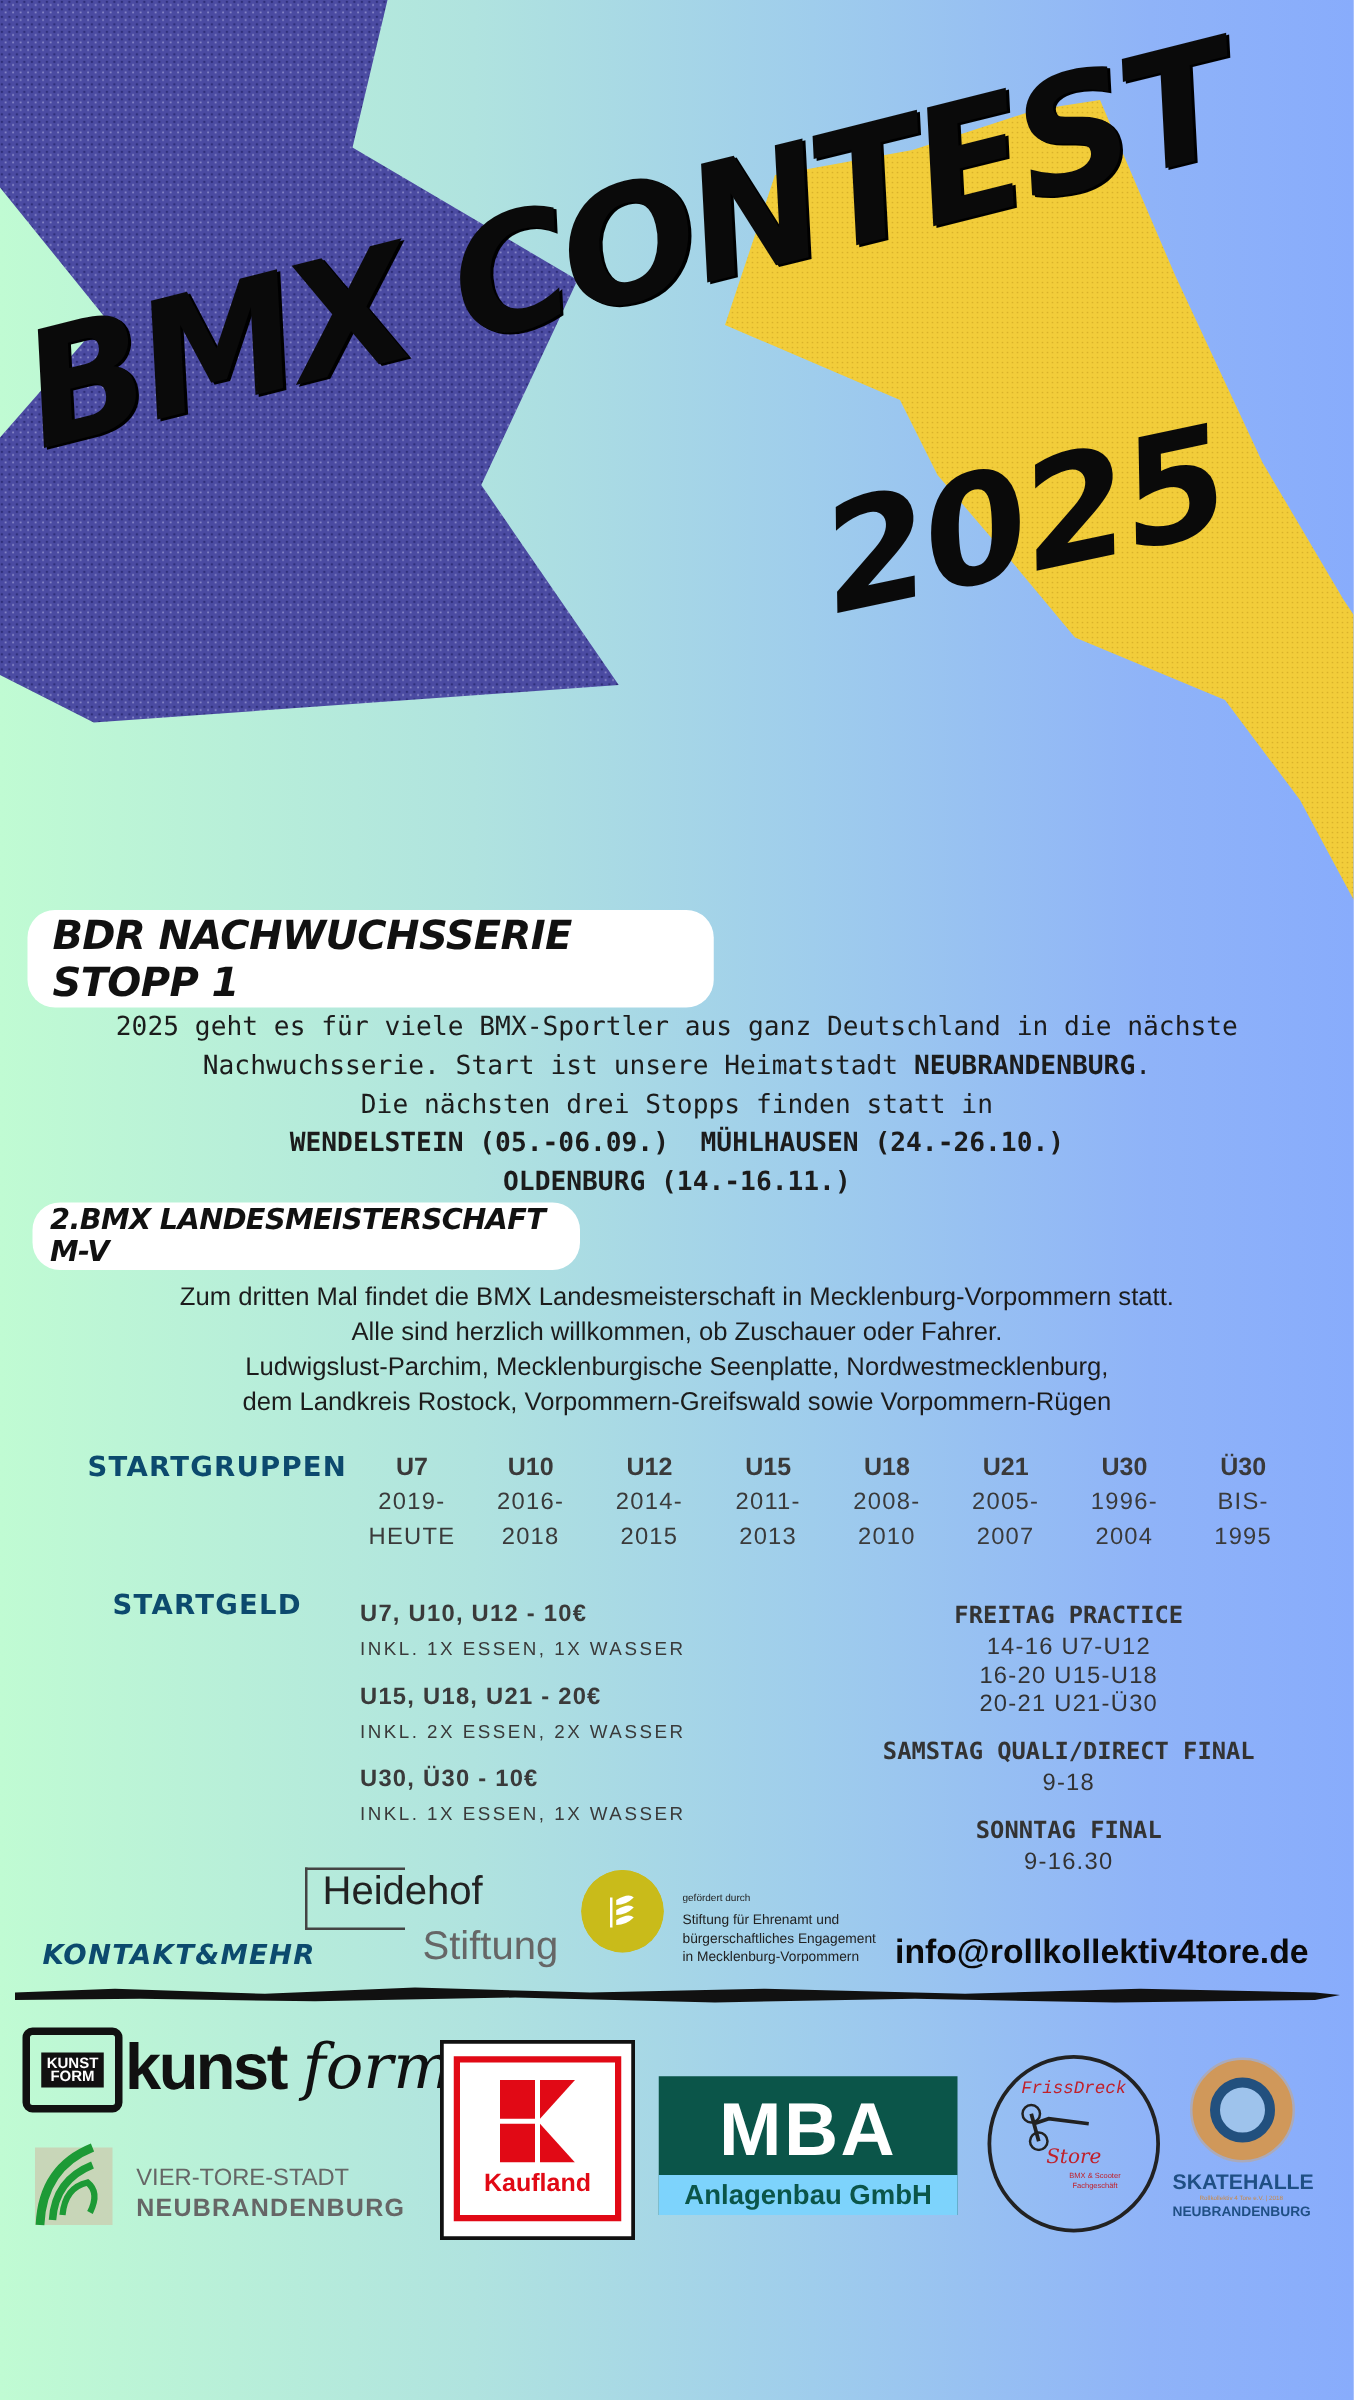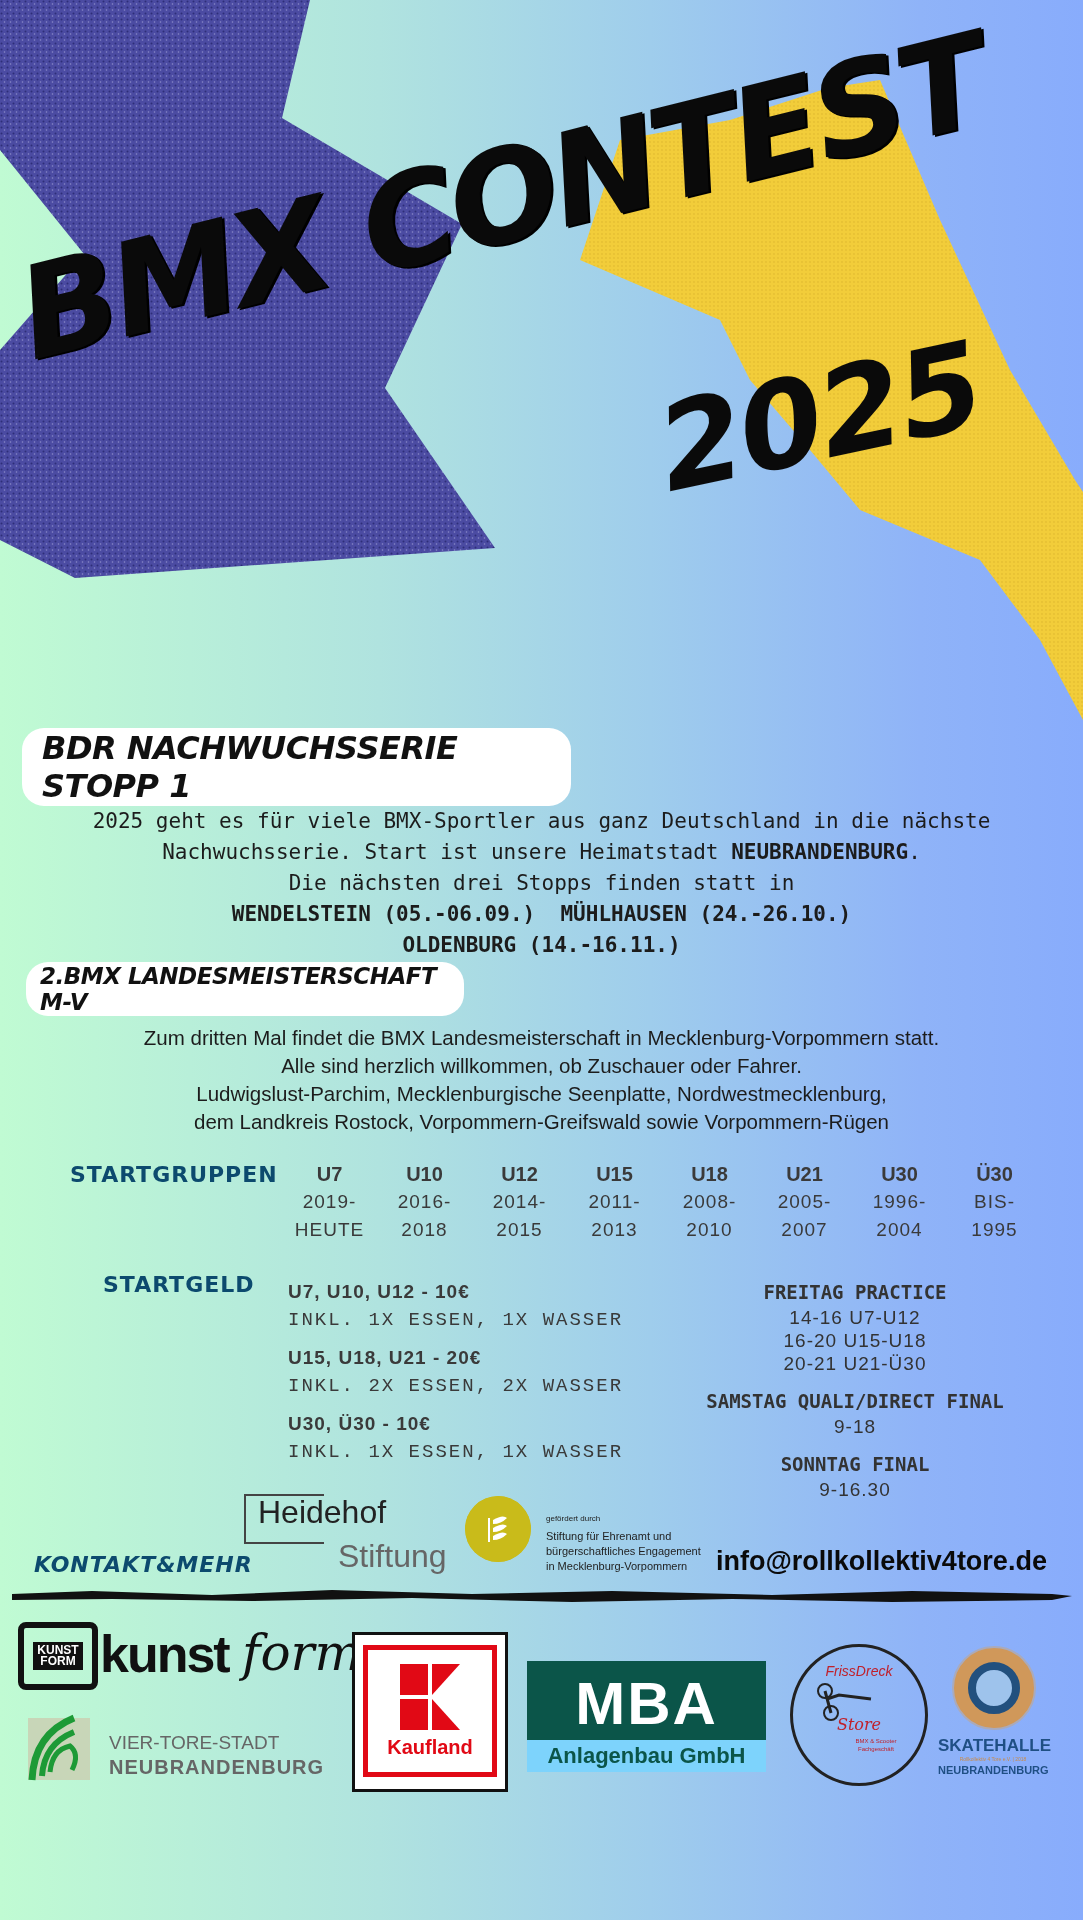--- a/index.html
+++ b/index.html
@@ -64,21 +64,21 @@
   
   .groups { position: absolute; left: 282px; top: 1160px; display: flex; }
   .group { width: 95px; text-align: center; color: #3a3a3a; }
   .group .g-name { font-family: "Liberation Sans", sans-serif; font-weight: 700; font-size: 20px; line-height: 28px; }
   .group .g-yr { font-family: "Liberation Sans", sans-serif; font-size: 19px; line-height: 28px; letter-spacing: 1px; }
 
   
   .fees { position: absolute; left: 288px; top: 1278px; color: #3a3a3a; font-family: "Liberation Sans", sans-serif; }
   .fee { margin-bottom: 10px; }
   .fee-title { font-weight: 700; font-size: 19px; line-height: 28px; letter-spacing: 1px; }
-  .fee-desc { font-size: 19px; line-height: 28px; letter-spacing: 2px; font-family: Liberation Mono, monospace; }
+  .fee-desc { font-size: 15px; line-height: 28px; letter-spacing: 2px; }
 
   
   .schedule { position: absolute; left: 672px; top: 1278px; width: 366px; text-align: center; color: #333; }
   .sch-head { font-family: "DejaVu Sans Mono", monospace; font-weight: 700; font-size: 19px; line-height: 28px; }
   .sch-line { font-family: "Liberation Sans", sans-serif; font-size: 19px; line-height: 23px; letter-spacing: 1px; }
   .sch-block { margin-bottom: 12px; }
 
   
   .heidehof { position: absolute; left: 244px; top: 1492px; width: 210px; height: 84px; }
   .heidehof .bracket { position: absolute; left: 0; top: 2px; width: 80px; height: 50px; border-left: 2px solid #444; border-top: 2px solid #444; border-bottom: 2px solid #444; border-right: none; }
@@ -109,21 +109,21 @@
   .kaufland { position: absolute; left: 352px; top: 1632px; width: 156px; height: 160px; border: 3px solid #111; background: #fff; }
   .kaufland-inner { position: absolute; left: 8px; top: 10px; right: 8px; bottom: 12px; border: 5px solid #e10915; display: flex; flex-direction: column; align-items: center; justify-content: center; }
   .k-logo { width: 60px; height: 66px; }
   .k-label { font-family: "Liberation Sans", sans-serif; font-weight: 700; font-size: 20px; color: #e10915; margin-top: 6px; }
 
   .mba { position: absolute; left: 527px; top: 1661px; width: 239px; height: 111px; background: #0b5549; }
   .mba-big { position: absolute; left: 0; top: 8px; width: 100%; text-align: center; font-family: "Liberation Sans", sans-serif; font-weight: 900; font-size: 60px; color: #fff; letter-spacing: 2px; }
   .mba-sub { position: absolute; left: 0; bottom: 0; width: 100%; height: 32px; background: #7dd3fc; text-align: center; font-family: "Liberation Sans", sans-serif; font-weight: 700; font-size: 22px; line-height: 32px; color: #0b5549; }
 
   .frissdreck { position: absolute; left: 790px; top: 1644px; width: 138px; height: 142px; border: 3px solid #222; border-radius: 50%; }
-  .fd-name { position: absolute; left: 0; top: 16px; width: 100%; text-align: center; font-family: Liberation Sans, sans-serif; font-style: italic; font-size: 14px; color: #c0202a; }
+  .fd-name { position: absolute; left: 0; top: 16px; width: 100%; text-align: center; font-family: Liberation Mono, monospace; font-style: italic; font-size: 14px; color: #c0202a; }
   .fd-store { position: absolute; left: 0; top: 68px; width: 100%; text-align: center; font-family: "DejaVu Serif", serif; font-style: italic; font-size: 16px; color: #c0202a; }
   .fd-sub { position: absolute; left: 0; top: 90px; width: 100%; text-align: center; padding-left: 34px; font-family: "Liberation Sans", sans-serif; font-size: 6px; line-height: 8px; color: #c0202a; }
   .fd-bike { position: absolute; left: 22px; top: 34px; width: 60px; height: 40px; }
 
   .skatehalle { position: absolute; left: 938px; top: 1642px; width: 110px; height: 140px; }
   .sh-ring { position: absolute; left: 14px; top: 4px; width: 84px; height: 84px; border-radius: 50%; background: #d0985a; border: 2px solid #aab; }
   .sh-inner { position: absolute; left: 14px; top: 14px; width: 52px; height: 52px; border-radius: 50%; background: #9ec3ec; border: 8px solid #22507e; }
   .sh-t1 { position: absolute; left: 0; top: 94px; width: 110px; text-align: center; font-family: "Liberation Sans", sans-serif; font-weight: 900; font-size: 17px; color: #1f4f84; }
   .sh-t2 { position: absolute; left: 0; top: 114px; width: 110px; text-align: center; font-family: "Liberation Sans", sans-serif; font-size: 5px; color: #c88a4a; }
   .sh-t3 { position: absolute; left: 0; top: 122px; width: 110px; text-align: center; font-family: "Liberation Sans", sans-serif; font-weight: 700; font-size: 11px; color: #1f4f84; }
@@ -211,21 +211,21 @@
       <div class="g-yr">1996-</div>
       <div class="g-yr">2004</div>
     </div>
   <div class="group">
       <div class="g-name">Ü30</div>
       <div class="g-yr">BIS-</div>
       <div class="g-yr">1995</div>
     </div>
 </div>
 
-<div class="grunge-label" style="left:90px;top:1272px;margin-left:13px;">STARTGELD</div>
+<div class="grunge-label" style="left:90px;top:1272px;">STARTGELD</div>
 <div class="fees">
   <div class="fee">
       <div class="fee-title">U7, U10, U12 - 10€</div>
       <div class="fee-desc">INKL. 1X ESSEN, 1X WASSER</div>
     </div>
   <div class="fee">
       <div class="fee-title">U15, U18, U21 - 20€</div>
       <div class="fee-desc">INKL. 2X ESSEN, 2X WASSER</div>
     </div>
   <div class="fee">

